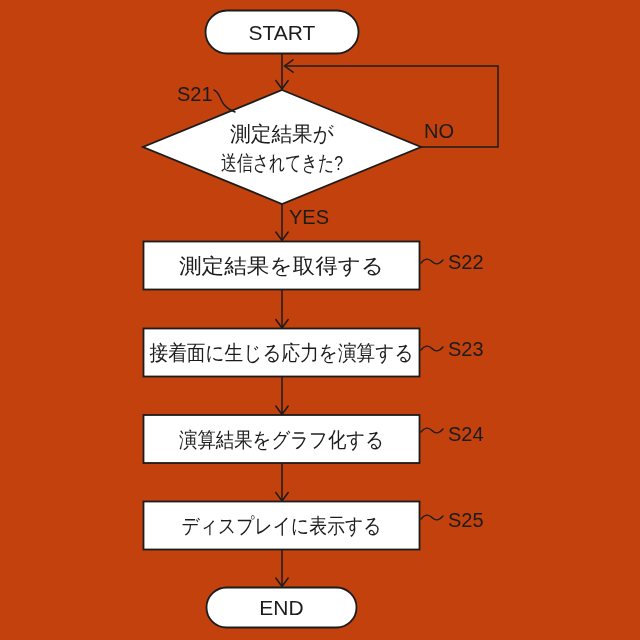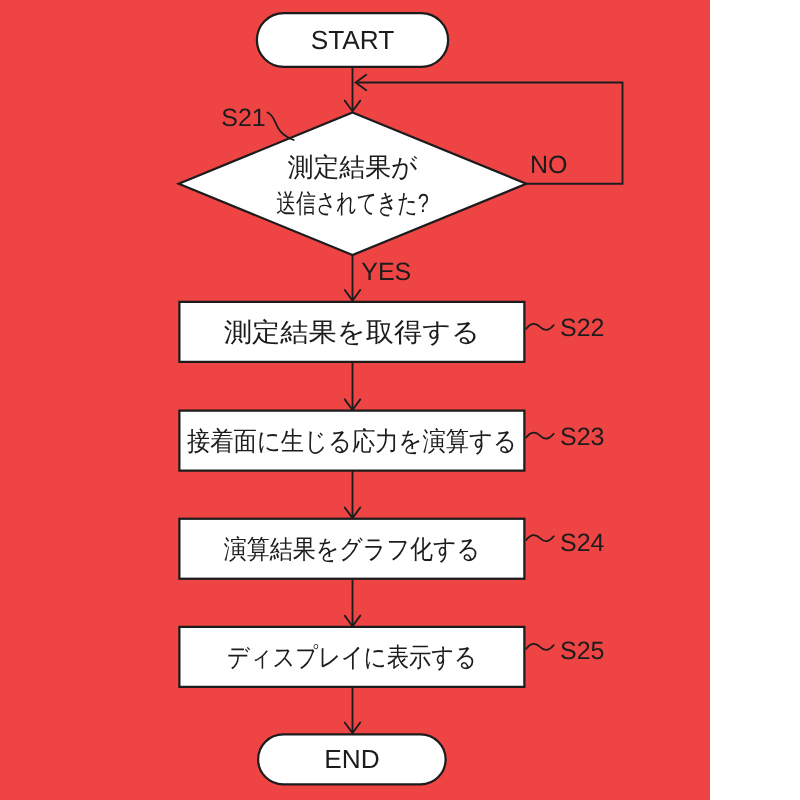--- a/index.html
+++ b/index.html
@@ -2,23 +2,23 @@
 <html><head>
 <meta charset="utf-8">
 <style>
   html, body {
     margin: 0;
     padding: 0;
     background: #ffffff;
   }
   .stage {
     position: relative;
-    width: 568px;
+    width: 640px;
     height: 640px;
-    background: #ef4444;
+    background: #c2410c;
     overflow: hidden;
   }
   svg {
     display: block;
   }
   .shape {
     fill: #ffffff;
     stroke: #1c1c1c;
     stroke-width: 1.8;
   }

